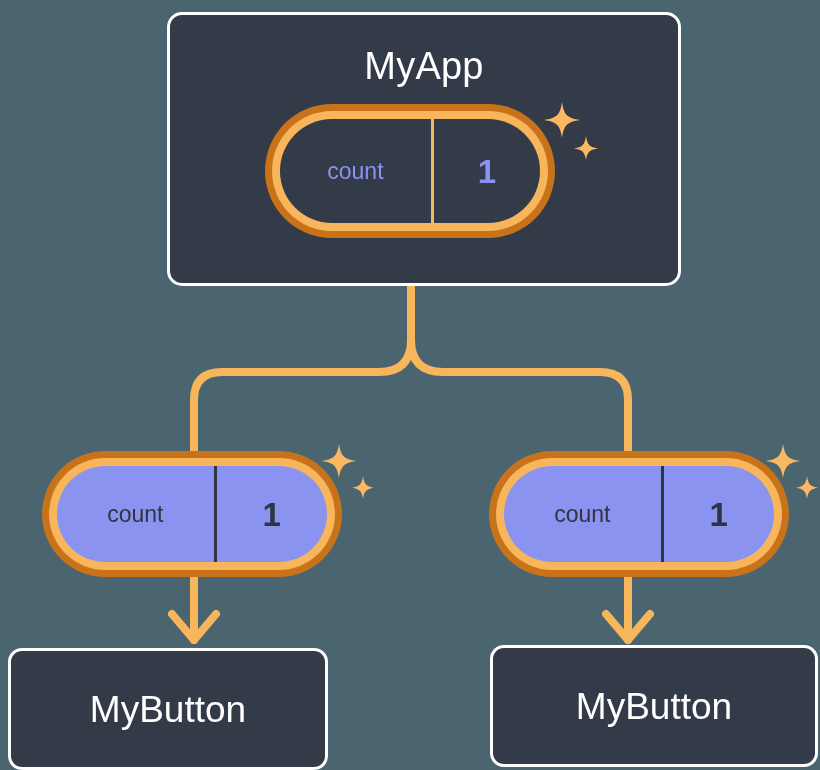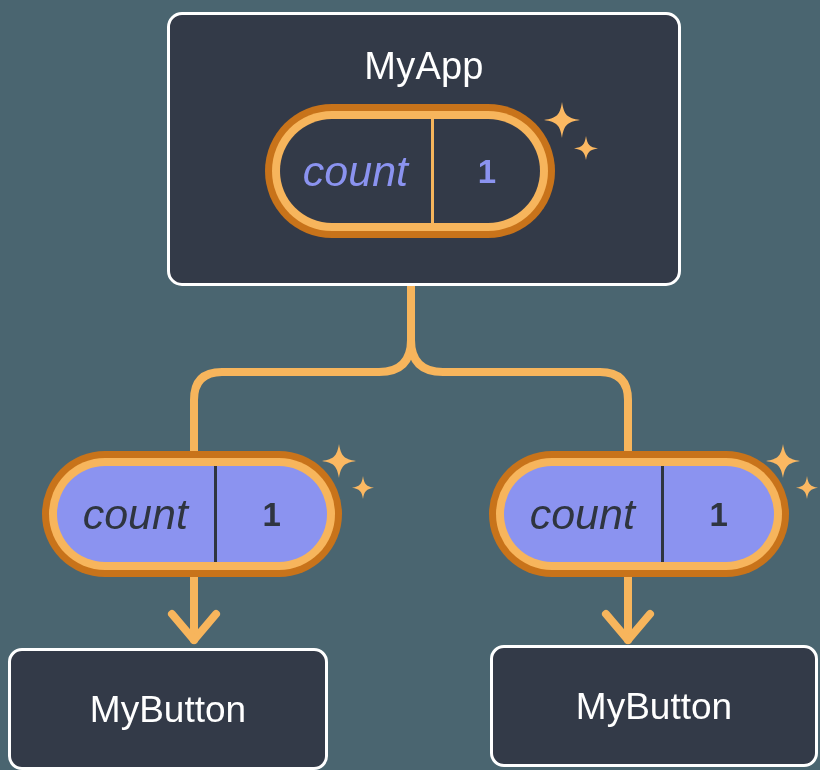--- a/index.html
+++ b/index.html
@@ -99,23 +99,22 @@
     overflow: hidden;
   }
   .pill-cell {
     display: flex;
     align-items: center;
     justify-content: center;
     line-height: 1;
   }
   .cell-key {
     flex: 0 0 58%;
-    font-size: 43px;
+    font-size: 23px;
     font-weight: 400;
-    font-style: italic;
   }
   .cell-val {
     flex: 1 1 auto;
     font-size: 33px;
     font-weight: 700;
   }
 
   
   #pill-root {
     left: 265px;

